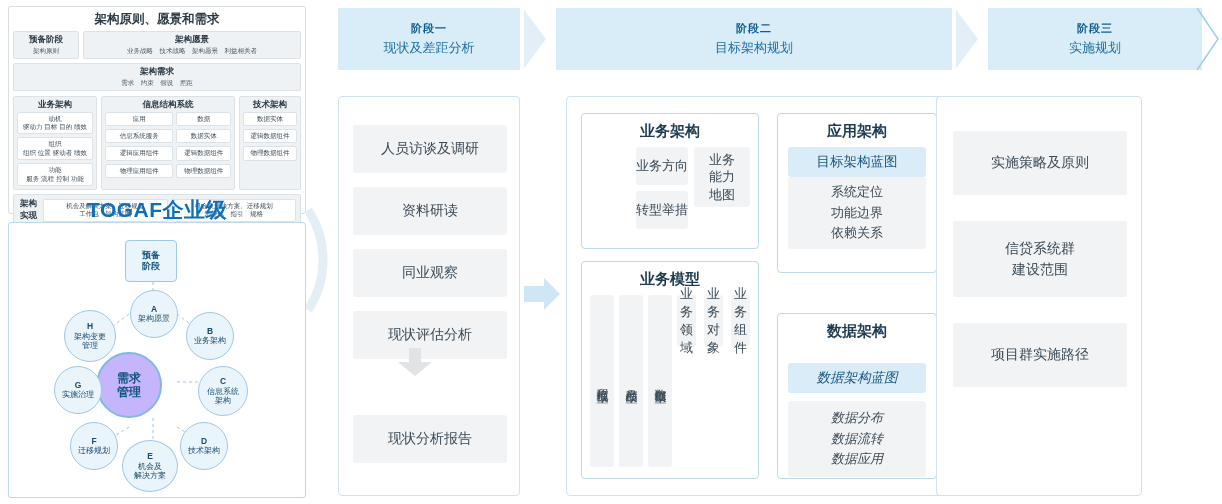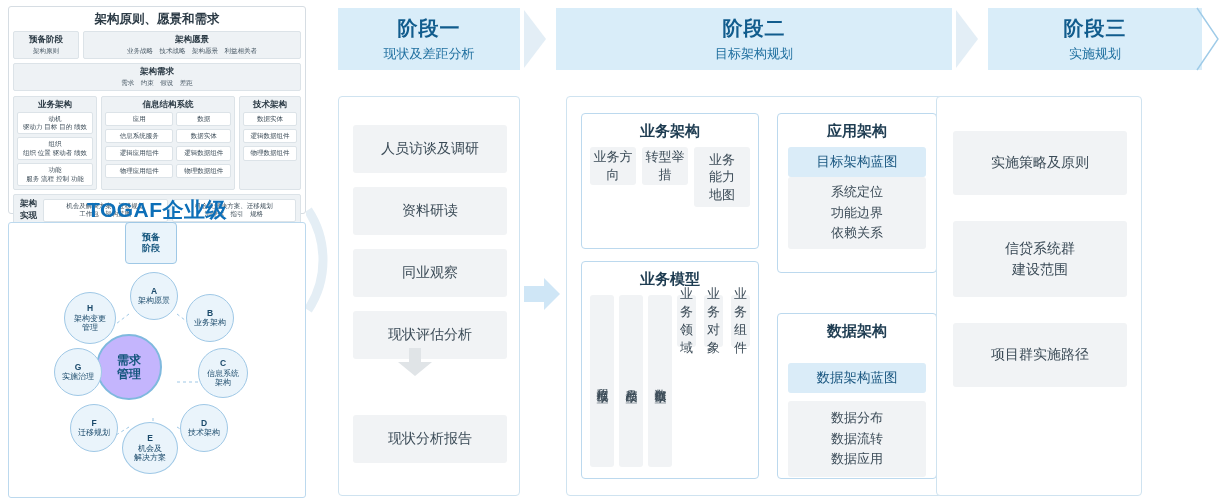--- a/index.html
+++ b/index.html
@@ -21,21 +21,21 @@
   #togaf-head .l1{font-size:21px;font-weight:bold;color:#0d6fb8;letter-spacing:.5px;}
   #togaf-head .l2{font-size:15px;font-weight:bold;color:#0d6fb8;letter-spacing:.5px;}
   
   #cycle-box{left:8px;top:222px;width:298px;height:276px;border:1px solid #bcd9ee;border-radius:3px;background:#fff;box-sizing:border-box;}
   .node{position:absolute;border:1px solid #9fc8e6;border-radius:50%;background:#eaf4fb;color:#1b4a6b;text-align:center;font-size:8px;line-height:1.2;display:flex;align-items:center;justify-content:center;box-sizing:border-box;}
   .node .k{display:block;font-weight:bold;font-size:8.5px;}
   #n-center{left:96px;top:352px;width:66px;height:66px;border:2px solid #7fb9de;background:#e3f1fa;font-size:11px;font-weight:bold;color:#14557d;}
   #n-prep{left:125px;top:240px;width:52px;height:42px;border-radius:4px;background:#eaf4fb;border:1px solid #9fc8e6;font-size:9px;font-weight:bold;color:#14557d;}
   
   .ph{position:absolute;height:62px;background:#d9edf9;display:flex;flex-direction:column;align-items:center;justify-content:center;box-sizing:border-box;}
-  .ph .p1{font-size:20px;font-weight:bold;color:#115c8d;letter-spacing:1px;}
+  .ph .p1{font-size:11px;font-weight:bold;color:#115c8d;letter-spacing:1px;}
   .ph .p2{font-size:13px;color:#1f6f9f;margin-top:3px;}
   #ph1{left:338px;top:8px;width:182px;}
   #ph2{left:556px;top:8px;width:396px;}
   #ph3{left:988px;top:8px;width:214px;}
   .chev{position:absolute;top:8px;width:28px;height:62px;}
   .chev svg{display:block;}
   
   .col{position:absolute;border:1px solid #cfe3f0;border-radius:4px;background:#fff;box-sizing:border-box;}
   #col1{left:338px;top:96px;width:182px;height:400px;}
   #col2{left:566px;top:96px;width:386px;height:400px;}
@@ -154,21 +154,21 @@
     <line x1="169" y1="160" x2="198" y2="160"></line>
     <line x1="121" y1="205" x2="100" y2="218"></line>
     <line x1="169" y1="205" x2="190" y2="218"></line>
     <line x1="145" y1="196" x2="145" y2="222"></line>
   </g>
   <g stroke="#b9d8ee" stroke-width="1" fill="none">
     <circle cx="122" cy="136" r="3" fill="#cfe6f5" stroke="none"></circle>
   </g>
 </svg>
 
-<div class="abs" style="left:8px;top:204px;width:298px;height:276px;">
+<div class="abs" style="left:8px;top:222px;width:298px;height:276px;">
   <div class="node" id="n-prep" style="position:absolute;left:117px;top:18px;">
     <span>预备<br>阶段</span>
   </div>
   <div class="node" id="n-center" style="position:absolute;left:88px;top:130px;width:66px;height:66px;border:2px solid #7fb9de;background:#c4b5fd;color:#14557d;font-size:12px;font-weight:bold;">
     <span>
       <span>需求</span><br>
       <span>管理</span>
     </span>
   </div>
 
@@ -242,21 +242,21 @@
 
 <svg class="abs" style="left:524px;top:276px;width:40px;height:40px;">
   <polygon points="0,10 20,10 20,2 36,18 20,34 20,26 0,26" fill="#cfe6f6"></polygon>
 </svg>
 
 <div class="col" id="col2">
 
   <div class="inner" style="left:14px;top:16px;width:178px;height:136px;">
     <div class="inner-title">业务架构</div>
     <div style="display:flex;gap:6px;padding:0 8px;">
-      <div style="display:flex;gap:6px;flex:1;">
+      <div style="display:flex;flex-direction:column;gap:6px;flex:1;align-items:flex-end;">
         <div class="blk" style="height:38px;">业务方向</div>
         <div class="blk" style="height:38px;">转型举措</div>
       </div>
       <div class="blk" style="width:56px;height:60px;line-height:1.35;">业务<br>能力<br>地图</div>
     </div>
   </div>
 
   <div class="inner" style="left:14px;top:164px;width:178px;height:218px;">
     <div class="inner-title">业务模型</div>
     <div style="display:flex;gap:5px;padding:0 8px;">
@@ -278,21 +278,21 @@
       <div class="blk" style="height:72px;margin-top:0;flex-direction:column;line-height:1.6;">
         <span>系统定位</span>
         <span>功能边界</span>
         <span>依赖关系</span>
       </div>
     </div>
   </div>
 
   <div class="inner" style="left:210px;top:216px;width:160px;height:166px;">
     <div class="inner-title">数据架构</div>
-    <div style="padding:16px 10px;">
+    <div style="padding:16px 10px;font-style:italic;">
       <div class="blk hl" style="height:30px;font-size:13.5px;">数据架构蓝图</div>
       <div class="blk" style="height:76px;margin-top:8px;flex-direction:column;line-height:1.6;">
         <span>数据分布</span>
         <span>数据流转</span>
         <span>数据应用</span>
       </div>
     </div>
   </div>
 </div>
 

